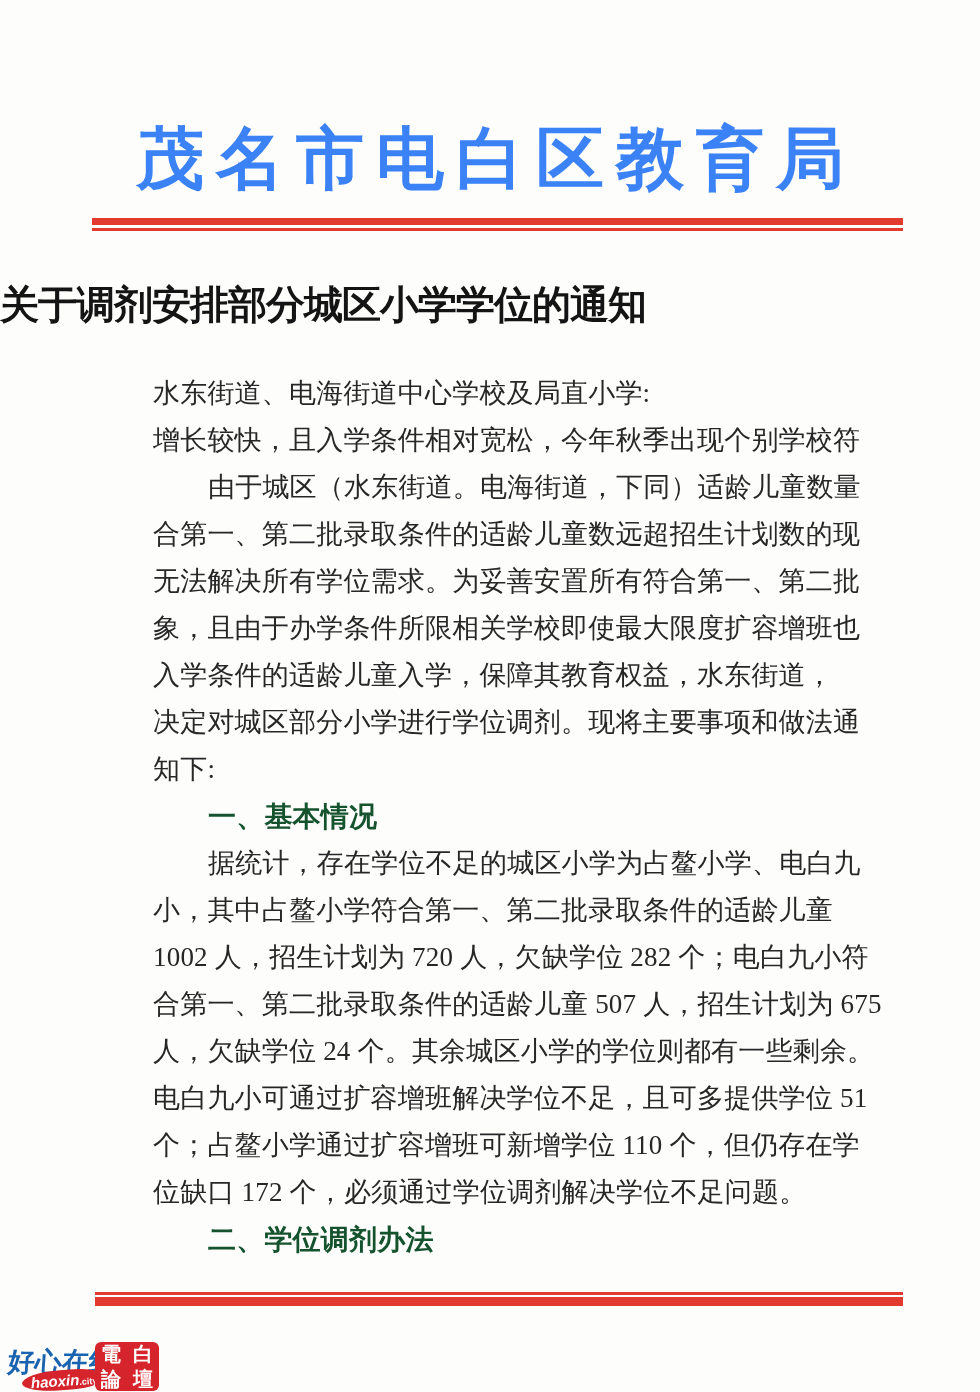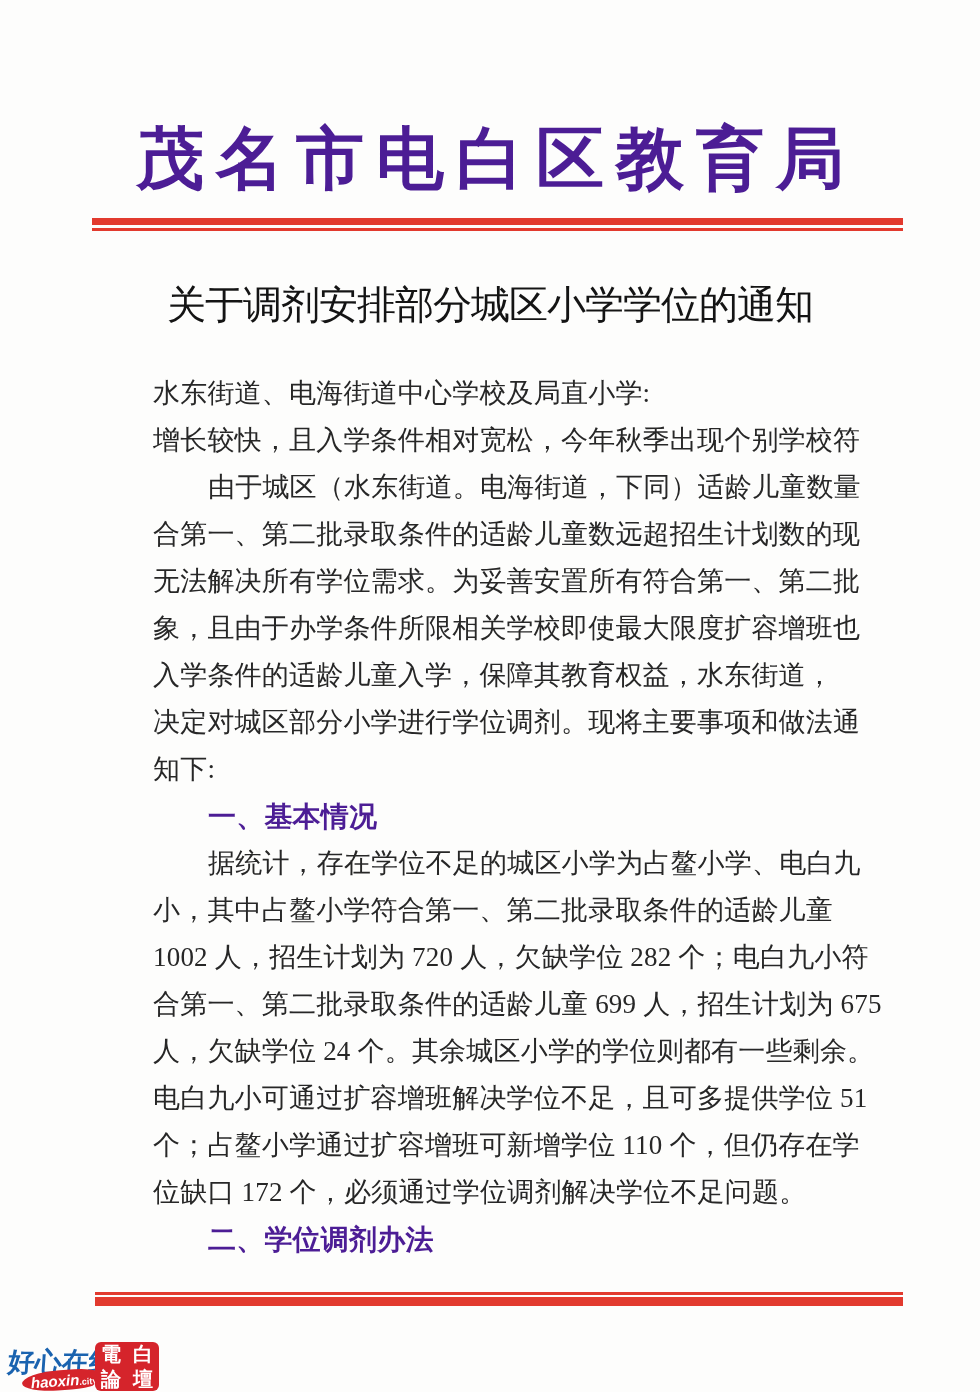--- a/index.html
+++ b/index.html
@@ -16,36 +16,36 @@
   .agency {
     position: absolute;
     top: 122px; left: 0; right: 0;
     text-align: center;
     font-family: "Liberation Serif", "DejaVu Serif", serif;
     font-weight: 700;
     font-size: 68px;
     line-height: 1.1;
     letter-spacing: 12px;
     text-indent: 12px;
-    color: #4c1d95;
+    color: #3b82f6;
     white-space: nowrap;
   }
   .rule { position: absolute; left: 92px; width: 811px; background: #e23a2e; }
   .rule-top-thick { top: 218px; height: 7px; }
   .rule-top-thin  { top: 228px; height: 3px; }
   .rule-bot-thin  { top: 1292px; left: 95px; width: 808px; height: 3px; }
   .rule-bot-thick { top: 1297px; left: 95px; width: 808px; height: 9px; }
   
   .doc-title {
     position: absolute;
     top: 278px; left: 0; right: 0;
     margin: 0;
-    text-align: center;
+    text-align: left;
     font-family: "Liberation Serif", "DejaVu Serif", serif;
-    font-weight: 400;
+    font-weight: 700;
     font-size: 39px;
     letter-spacing: -1px;
     color: #141414;
     white-space: nowrap;
   }
   
   .body-block {
     position: absolute;
     top: 370px; left: 145px; width: 720px;
     font-size: 27px;
@@ -53,21 +53,21 @@
     letter-spacing: 0.2px;
     color: #272727;
     margin-left: 8px;
   }
   .line { white-space: nowrap; height: 47px; }
   .indent { text-indent: 55px; }
   .heading {
     font-family: "Liberation Sans", "DejaVu Sans", sans-serif;
     font-weight: 700;
     font-size: 28px;
-    color: #4c1d95;
+    color: #14532d;
     text-indent: 55px;
   }
   
   .watermark { position: absolute; left: 6px; top: 1340px; width: 170px; height: 52px; }
   .wm-name {
     position: absolute; left: 2px; top: 4px;
     font-family: "Liberation Sans", "DejaVu Sans", sans-serif;
     font-weight: 700;
     font-size: 27px;
     color: #1a63af;
@@ -130,21 +130,21 @@
     <div class="line">象，且由于办学条件所限相关学校即使最大限度扩容增班也</div>
     <div class="line">入学条件的适龄儿童入学，保障其教育权益，水东街道，</div>
     <div class="line">决定对城区部分小学进行学位调剂。现将主要事项和做法通</div>
     <div class="line">知下:</div>
 
     <div class="line heading">一、基本情况</div>
 
     <div class="line indent">据统计，存在学位不足的城区小学为占鳌小学、电白九</div>
     <div class="line">小，其中占鳌小学符合第一、第二批录取条件的适龄儿童</div>
     <div class="line">1002 人，招生计划为 720 人，欠缺学位 282 个；电白九小符</div>
-    <div class="line">合第一、第二批录取条件的适龄儿童 699 人，招生计划为 675</div>
+    <div class="line">合第一、第二批录取条件的适龄儿童 507 人，招生计划为 675</div>
     <div class="line">人，欠缺学位 24 个。其余城区小学的学位则都有一些剩余。</div>
     <div class="line">电白九小可通过扩容增班解决学位不足，且可多提供学位 51</div>
     <div class="line">个；占鳌小学通过扩容增班可新增学位 110 个，但仍存在学</div>
     <div class="line">位缺口 172 个，必须通过学位调剂解决学位不足问题。</div>
 
     <div class="line heading">二、学位调剂办法</div>
   </div>
 
   <div class="rule rule-bot-thin"></div>
   <div class="rule rule-bot-thick"></div>

